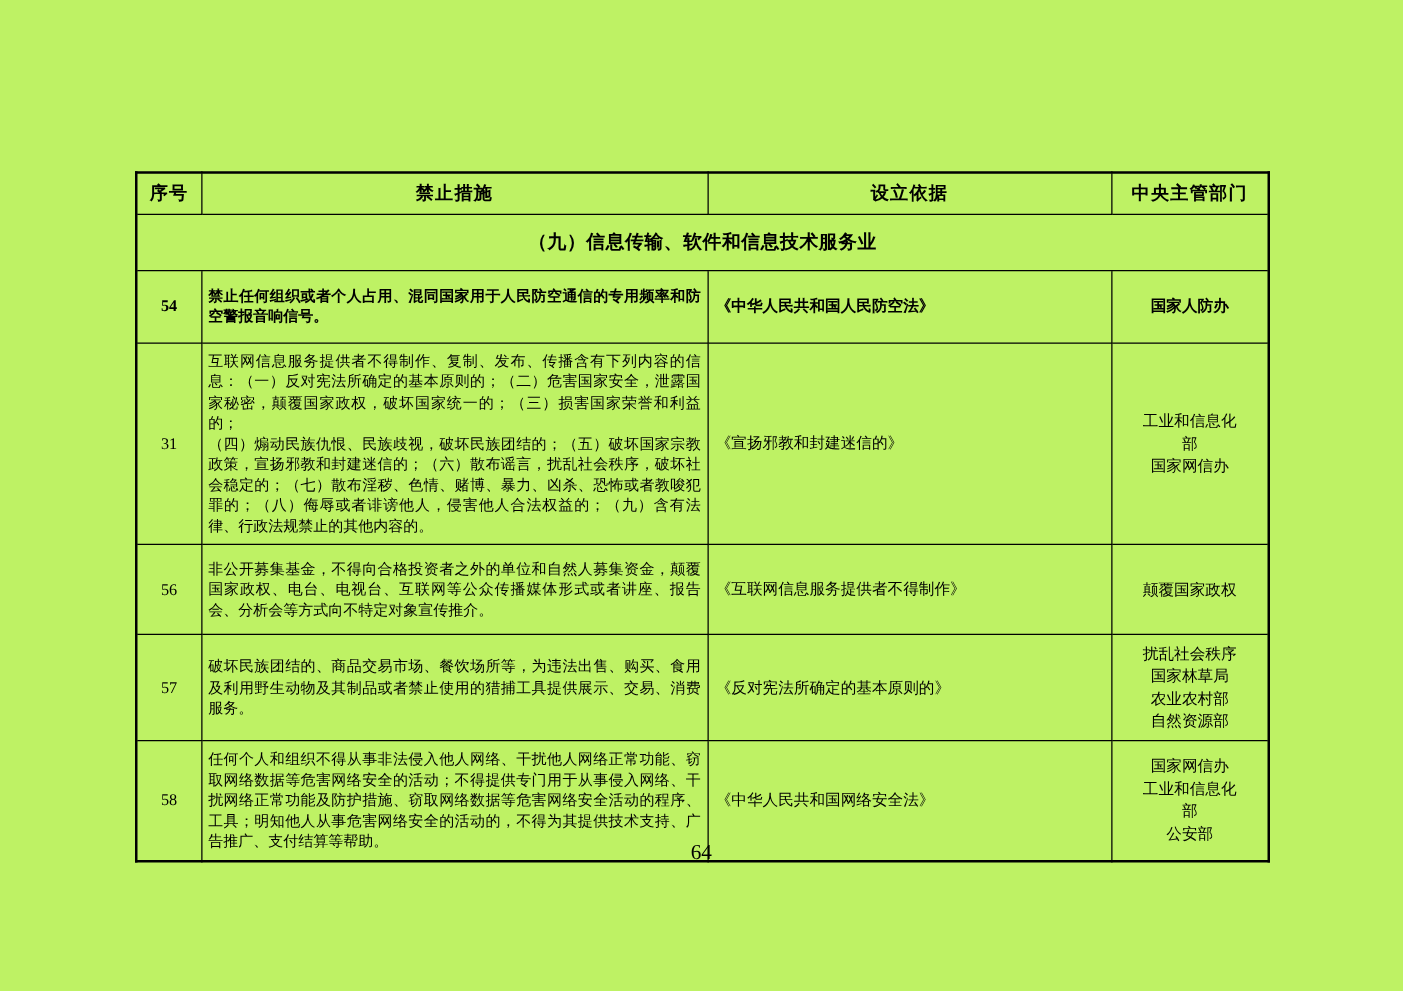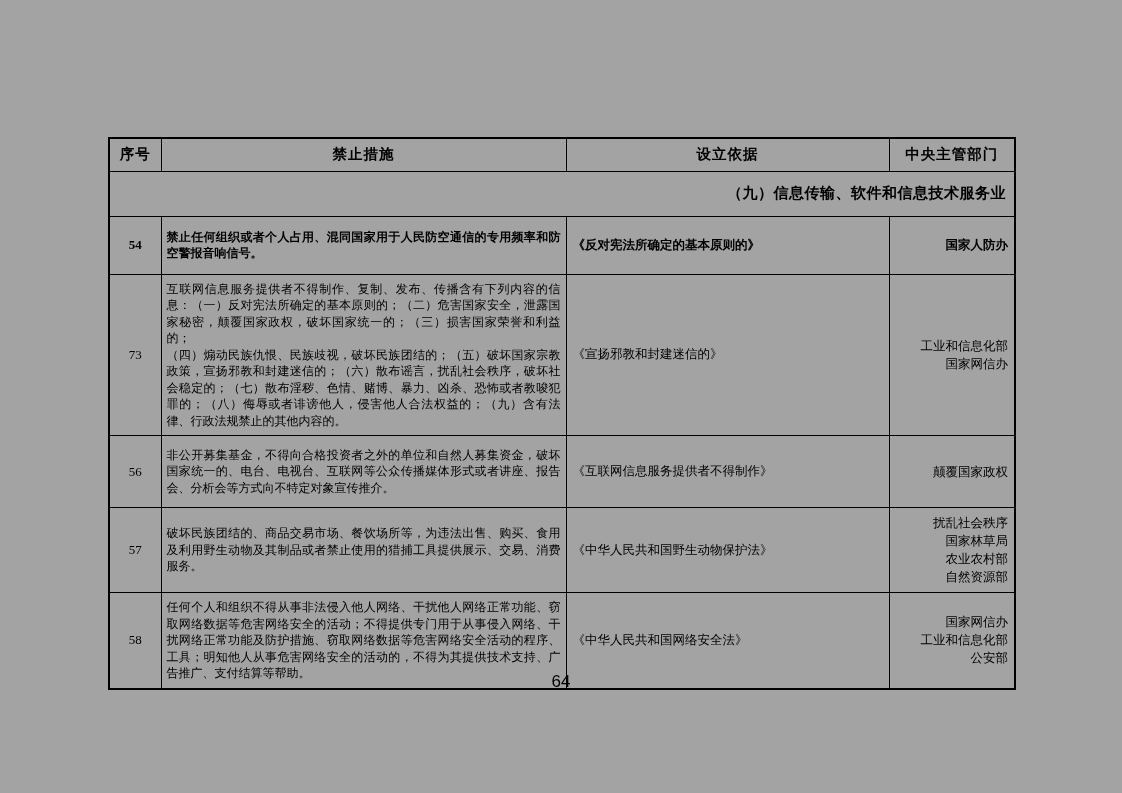--- a/index.html
+++ b/index.html
@@ -7,21 +7,21 @@
     width: 1122px;
     height: 793px;
     background: #ffffff;
     font-family: "Liberation Serif", serif;
     color: #000000;
   }
   .page {
     position: relative;
     width: 1122px;
     height: 793px;
-    background: #a3a3a3;
+    background: #bef264;
     overflow: hidden;
   }
   table.doc-table {
     position: absolute;
     left: 108px;
     top: 137px;
     width: 906px;
     border-collapse: collapse;
     table-layout: fixed;
     border: 2px solid #000000;
@@ -40,21 +40,21 @@
     text-align: center;
     letter-spacing: 1px;
     padding: 2px 4px;
   }
   
   tr.section-row { height: 45px; }
   tr.section-row td {
     font-family: "Liberation Sans", sans-serif;
     font-weight: bold;
     font-size: 15px;
-    text-align: right;
+    text-align: center;
     padding: 4px 8px;
     letter-spacing: 0.5px;
   }
   
   td.col-no {
     text-align: center;
     font-size: 13px;
     padding: 2px;
   }
   td.col-measure {
@@ -67,36 +67,36 @@
   td.col-basis {
     font-size: 12.5px;
     line-height: 17px;
     text-align: left;
     padding: 6px 6px;
     white-space: pre-line;
   }
   td.col-dept {
     font-size: 12.5px;
     line-height: 18px;
-    text-align: right;
-    padding: 6px 6px;
+    text-align: center;
+    padding: 6px 24px;
     white-space: pre-line;
   }
   tr.row-54 { height: 58px; font-weight: bold; }
   tr.row-55 { height: 154px; }
   tr.row-56 { height: 72px; }
   tr.row-57 { height: 74px; }
   tr.row-58 { height: 95px; }
   .page-number {
     position: absolute;
     top: 672px;
     left: 0;
     width: 1122px;
     text-align: center;
-    font-family: Liberation Sans, sans-serif;
+    font-family: Liberation Serif, serif;
     font-size: 17px;
     color: #000000;
   }
 </style>
 </head>
 <body>
 
 <div class="page">
 
   <table class="doc-table">
@@ -115,44 +115,44 @@
       </tr>
     </thead>
     <tbody>
       <tr class="section-row">
         <td colspan="4">（九）信息传输、软件和信息技术服务业</td>
       </tr>
 
       <tr class="data-row row-54">
         <td class="col-no">54</td>
         <td class="col-measure">禁止任何组织或者个人占用、混同国家用于人民防空通信的专用频率和防空警报音响信号。</td>
-        <td class="col-basis">《反对宪法所确定的基本原则的》</td>
+        <td class="col-basis">《中华人民共和国人民防空法》</td>
         <td class="col-dept">国家人防办</td>
       </tr>
 
       <tr class="data-row row-55">
-        <td class="col-no">73</td>
+        <td class="col-no">31</td>
         <td class="col-measure">互联网信息服务提供者不得制作、复制、发布、传播含有下列内容的信息：（一）反对宪法所确定的基本原则的；（二）危害国家安全，泄露国家秘密，颠覆国家政权，破坏国家统一的；（三）损害国家荣誉和利益的；
 （四）煽动民族仇恨、民族歧视，破坏民族团结的；（五）破坏国家宗教政策，宣扬邪教和封建迷信的；（六）散布谣言，扰乱社会秩序，破坏社会稳定的；（七）散布淫秽、色情、赌博、暴力、凶杀、恐怖或者教唆犯罪的；（八）侮辱或者诽谤他人，侵害他人合法权益的；（九）含有法律、行政法规禁止的其他内容的。</td>
         <td class="col-basis">《宣扬邪教和封建迷信的》</td>
         <td class="col-dept">工业和信息化部
 国家网信办</td>
       </tr>
 
       <tr class="data-row row-56">
         <td class="col-no">56</td>
-        <td class="col-measure">非公开募集基金，不得向合格投资者之外的单位和自然人募集资金，破坏国家统一的、电台、电视台、互联网等公众传播媒体形式或者讲座、报告会、分析会等方式向不特定对象宣传推介。</td>
+        <td class="col-measure">非公开募集基金，不得向合格投资者之外的单位和自然人募集资金，颠覆国家政权、电台、电视台、互联网等公众传播媒体形式或者讲座、报告会、分析会等方式向不特定对象宣传推介。</td>
         <td class="col-basis">《互联网信息服务提供者不得制作》</td>
         <td class="col-dept">颠覆国家政权</td>
       </tr>
 
       <tr class="data-row row-57">
         <td class="col-no">57</td>
         <td class="col-measure">破坏民族团结的、商品交易市场、餐饮场所等，为违法出售、购买、食用及利用野生动物及其制品或者禁止使用的猎捕工具提供展示、交易、消费服务。</td>
-        <td class="col-basis">《中华人民共和国野生动物保护法》</td>
+        <td class="col-basis">《反对宪法所确定的基本原则的》</td>
         <td class="col-dept">扰乱社会秩序
 国家林草局
 农业农村部
 自然资源部</td>
       </tr>
 
       <tr class="data-row row-58">
         <td class="col-no">58</td>
         <td class="col-measure">任何个人和组织不得从事非法侵入他人网络、干扰他人网络正常功能、窃取网络数据等危害网络安全的活动；不得提供专门用于从事侵入网络、干扰网络正常功能及防护措施、窃取网络数据等危害网络安全活动的程序、工具；明知他人从事危害网络安全的活动的，不得为其提供技术支持、广告推广、支付结算等帮助。</td>
         <td class="col-basis">《中华人民共和国网络安全法》</td>

